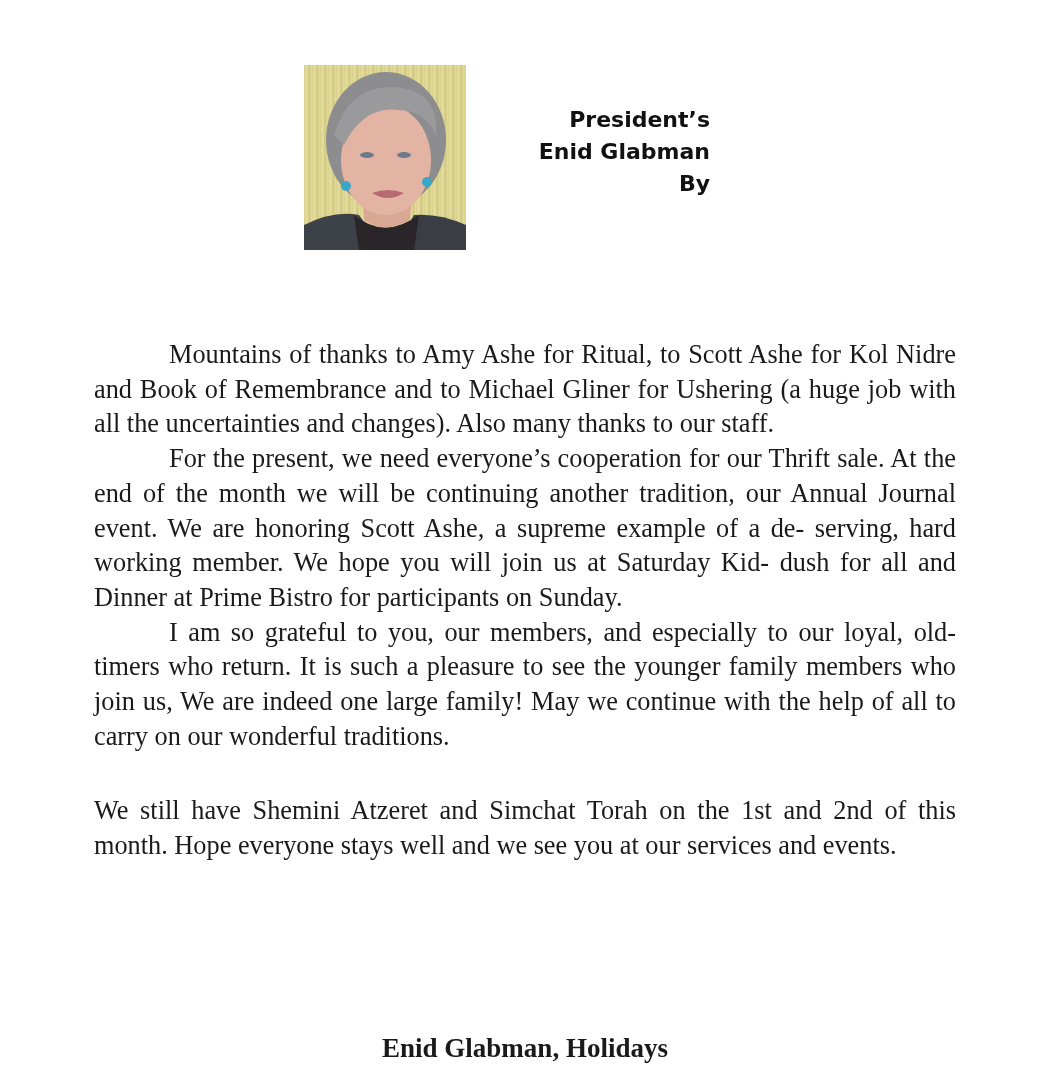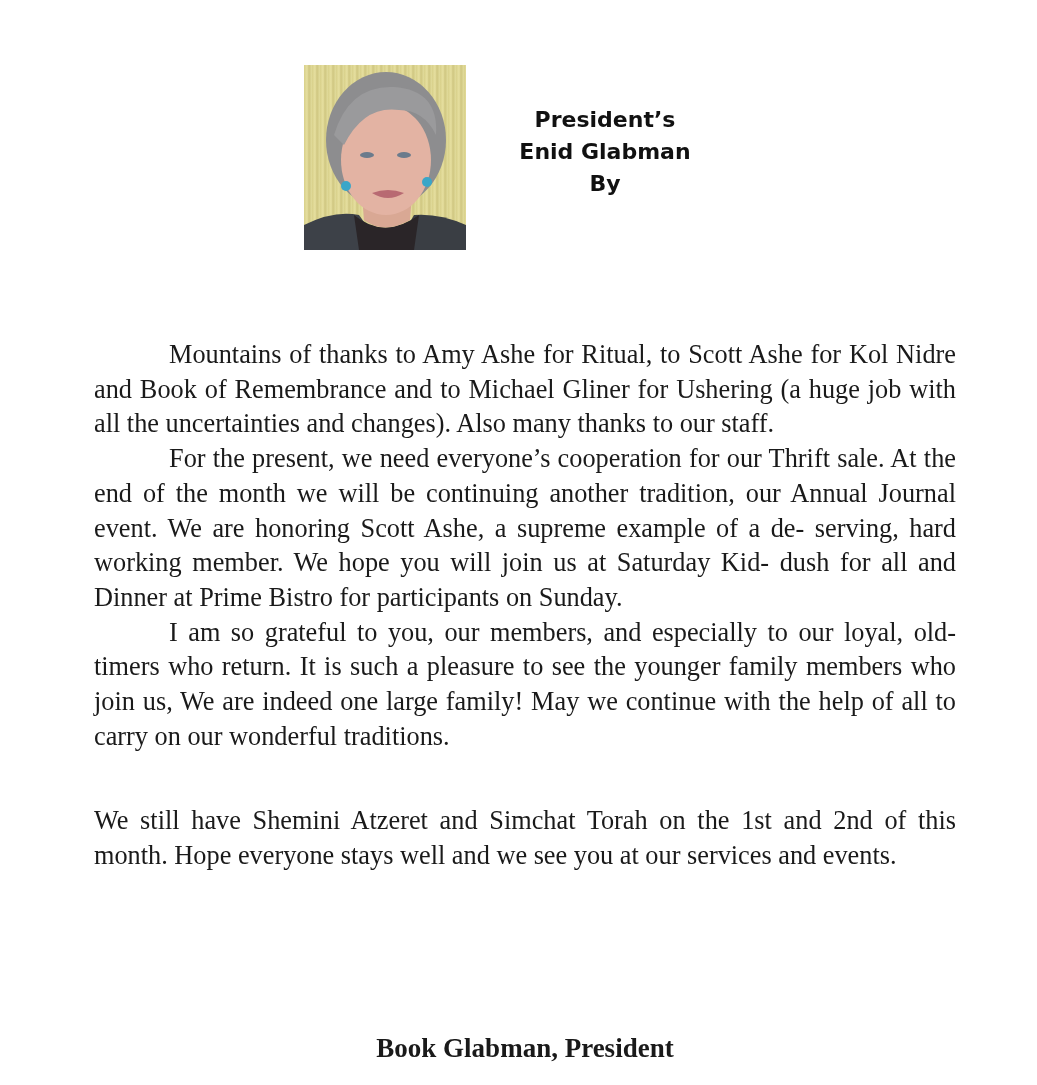--- a/index.html
+++ b/index.html
@@ -29,38 +29,38 @@
     left: 500px;
     top: 104px;
     width: 210px;
     text-align: center;
     font-family: "DejaVu Sans", sans-serif;
     font-weight: bold;
     font-size: 22px;
     line-height: 32px;
     color: #111;
   }
-  .header-title div { white-space: nowrap; }
+  .header-title div { white-space: nowrap; text-align: right; }
   .body-text {
     position: absolute;
     left: 94px;
     top: 338px;
     width: 862px;
     font-family: "Liberation Serif", serif;
     font-size: 26.3px;
     line-height: 34.7px;
     color: #1a1a1a;
   }
   .body-text p {
     margin: 0;
     text-align: justify;
     text-indent: 75px;
   }
   .body-text p.no-indent { text-indent: 0; }
-  .body-text p.spaced { margin-top: 50px; }
+  .body-text p.spaced { margin-top: 40px; }
   .signature {
     position: absolute;
     left: 94px;
     top: 1030px;
     width: 862px;
     text-align: center;
     font-family: "Liberation Serif", serif;
     font-weight: bold;
     font-size: 27px;
     line-height: 36px;
@@ -101,13 +101,13 @@
   <div>By</div>
 </div>
 
 <div class="body-text">
   <p>Mountains of thanks to Amy Ashe for Ritual, to Scott Ashe for Kol Nidre and Book of Remembrance and to Michael Gliner for Ushering (a huge job with all the uncertainties and changes). Also many thanks to our staff.</p>
   <p>For the present, we need everyone’s cooperation for our Thrift sale. At the end of the month we will be continuing another tradition, our Annual Journal event. We are honoring Scott Ashe, a supreme example of a de- serving, hard working member. We hope you will join us at Saturday Kid- dush for all and Dinner at Prime Bistro for participants on Sunday.</p>
   <p>I am so grateful to you, our members, and especially to our loyal, old- timers who return. It is such a pleasure to see the younger family members who join us, We are indeed one large family! May we continue with the help of all to carry on our wonderful traditions.</p>
   <p class="no-indent spaced">We still have Shemini Atzeret and Simchat Torah on the 1st and 2nd of this month. Hope everyone stays well and we see you at our services and events.</p>
 </div>
 
-<div class="signature">Book Glabman, President</div>
+<div class="signature">Enid Glabman, Holidays</div>
 
 </body></html>

